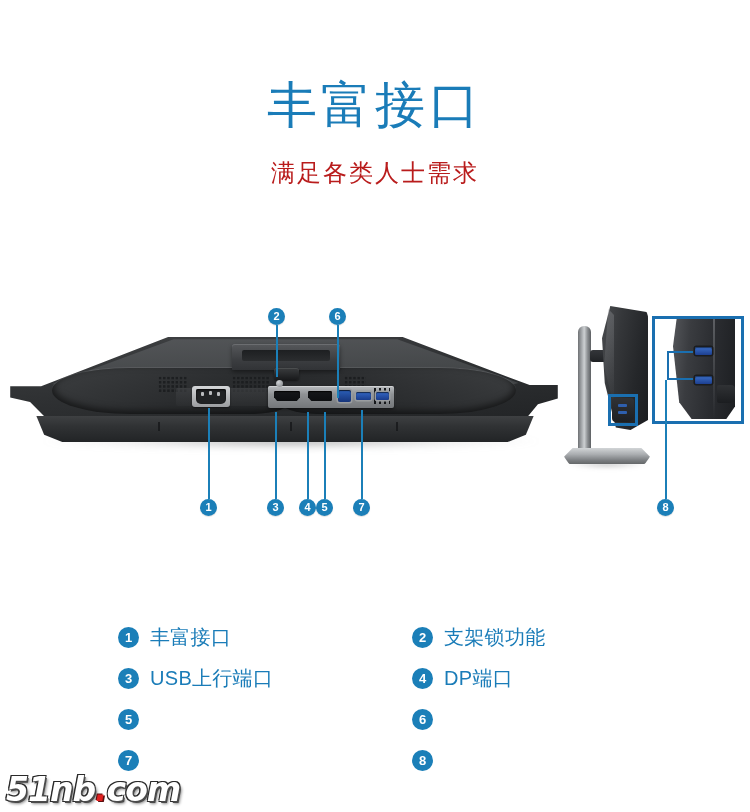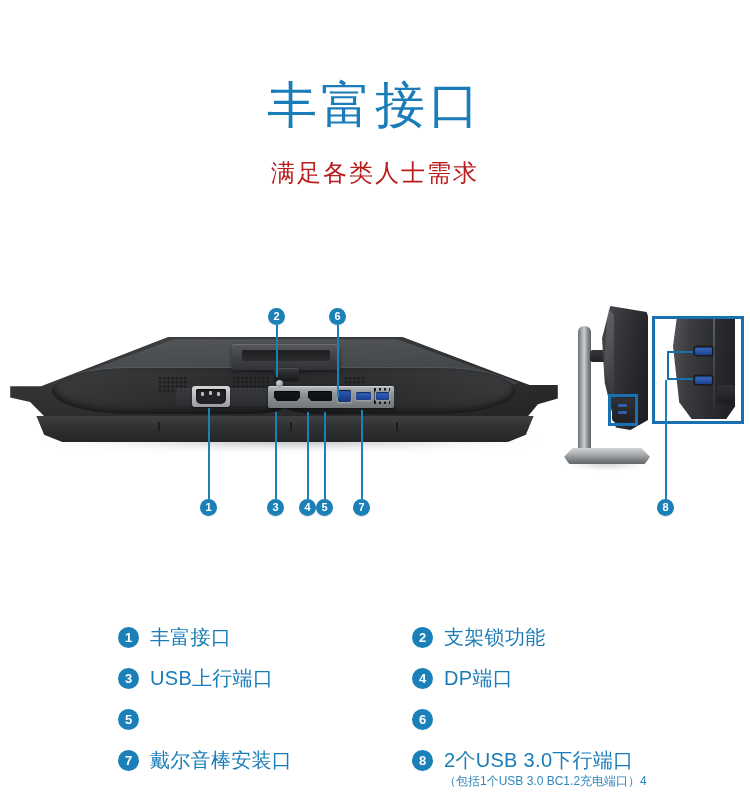--- a/index.html
+++ b/index.html
@@ -411,23 +411,20 @@
         <div class="lg-dot">3</div>
         <div class="lg-txt-wrap">
           <div class="lg-label">USB上行端口</div>
         </div>
       </div>
       <div class="lg-item">
         <div class="lg-dot">5</div>
       </div>
       <div class="lg-item">
         <div class="lg-dot">7</div>
-        <div class="lg-txt-wrap">
-          <div class="lg-label">戴尔音棒安装口</div>
-        </div>
       </div>
     </div>
 
     <div class="lg-col right">
       <div class="lg-item">
         <div class="lg-dot">2</div>
         <div class="lg-txt-wrap">
           <div class="lg-label">支架锁功能</div>
         </div>
       </div>
@@ -435,23 +432,20 @@
         <div class="lg-dot">4</div>
         <div class="lg-txt-wrap">
           <div class="lg-label">DP端口</div>
         </div>
       </div>
       <div class="lg-item">
         <div class="lg-dot">6</div>
       </div>
       <div class="lg-item">
         <div class="lg-dot">8</div>
-        <div class="lg-txt-wrap">
-          <div class="lg-label">2个USB 3.0下行端口</div>
-          <div class="lg-sub">（包括1个USB 3.0 BC1.2充电端口）4</div>
-        </div>
       </div>
     </div>
 
   </div>
 
+  <div class="watermark"><span>51nb</span><span class="wm-dot">.</span><span>com</span></div>
 
 </div>
 
 </body></html>

